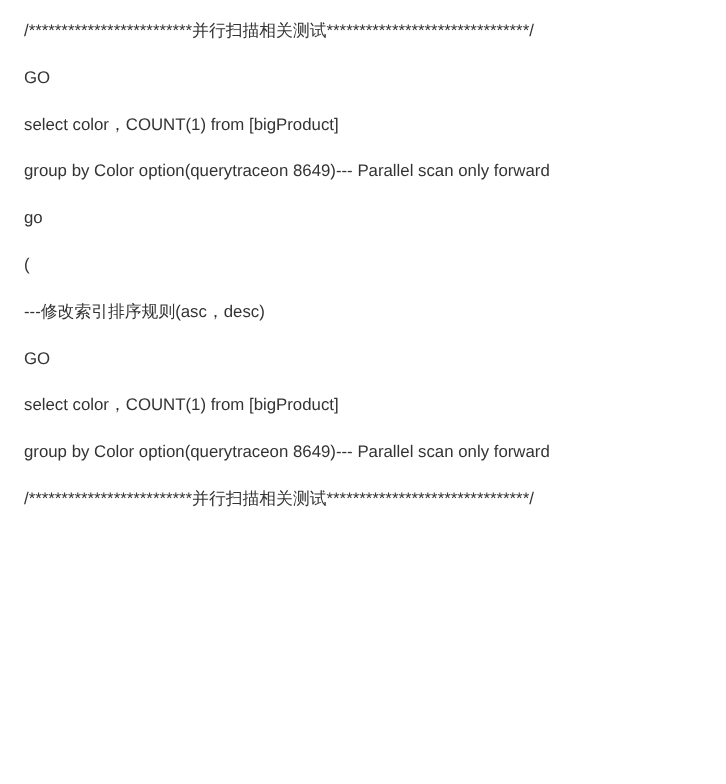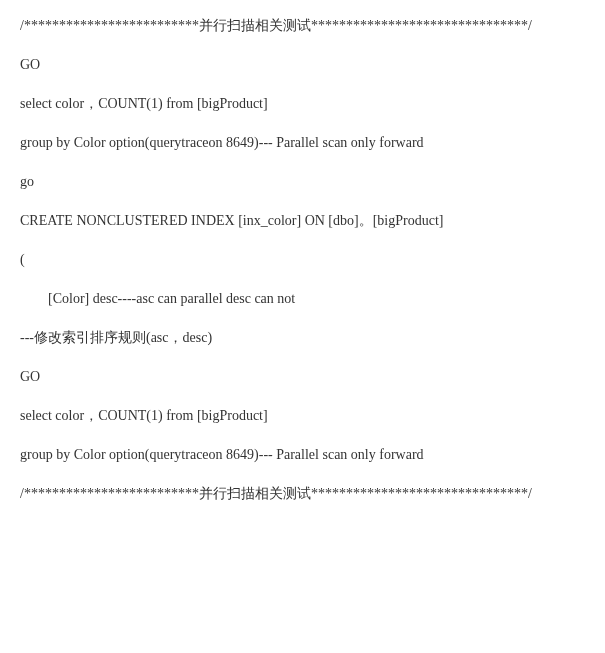--- a/index.html
+++ b/index.html
@@ -9,36 +9,33 @@
       font-size: 14px;
       line-height: 1.5;
       color: #333;
       background: #fff;
       width: 565px;
     }
     .code-line {
       margin: 0 0 18px 0;
       white-space: pre-wrap;
       word-wrap: break-word;
-      font-family: Liberation Serif, serif;
     }
     .indent {
       padding-left: 2em;
     }
   </style>
 </head>
 <body>
 
 <div id="code-container">
     <p class="code-line">/*************************并行扫描相关测试*******************************/</p>
     <p class="code-line">GO</p>
     <p class="code-line">select color，COUNT(1) from [bigProduct]</p>
     <p class="code-line">group by Color option(querytraceon 8649)--- Parallel scan only forward</p>
     <p class="code-line">go</p>
-    <p class="code-line">CREATE NONCLUSTERED INDEX [inx_color] ON [dbo]。[bigProduct]</p>
     <p class="code-line">(</p>
-    <p class="code-line indent">[Color] desc----asc can parallel desc can not</p>
     <p class="code-line">---修改索引排序规则(asc，desc)</p>
     <p class="code-line">GO</p>
     <p class="code-line">select color，COUNT(1) from [bigProduct]</p>
     <p class="code-line">group by Color option(querytraceon 8649)--- Parallel scan only forward</p>
     <p class="code-line">/*************************并行扫描相关测试*******************************/</p>
   </div>
 
 </body></html>

